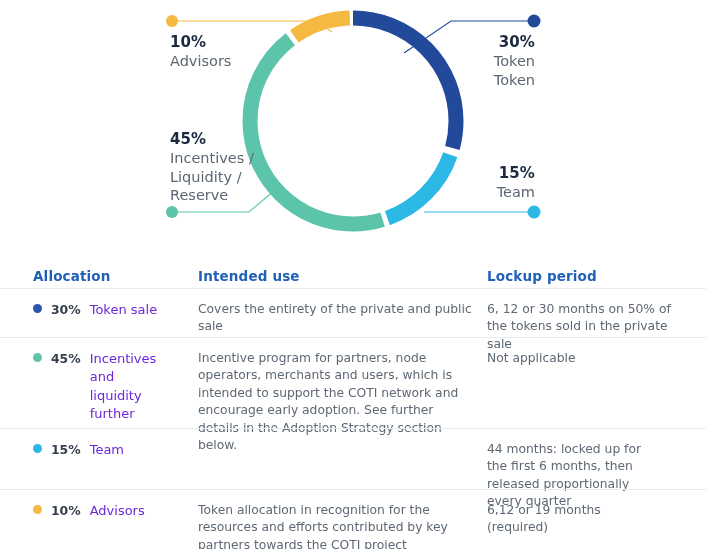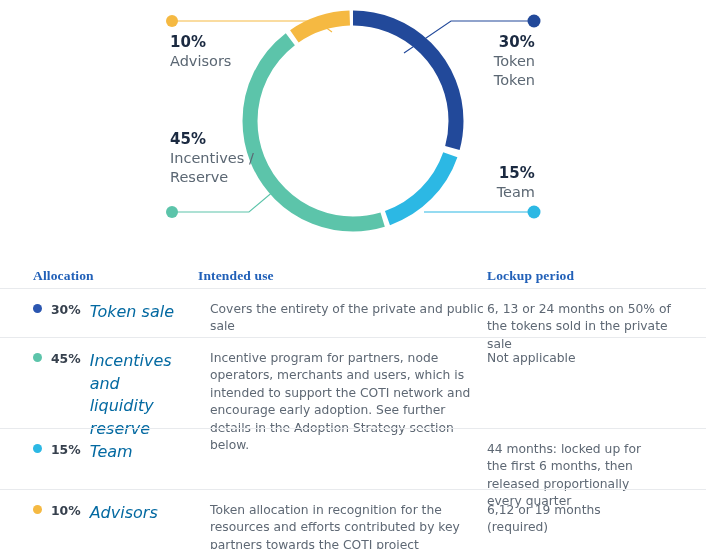--- a/index.html
+++ b/index.html
@@ -57,21 +57,20 @@
   
   #alloc-table {
     position: absolute;
     left: 0;
     top: 258px;
     width: 706px;
   }
   .thead {
     position: relative;
     height: 30px;
-    font-family: Liberation Serif, serif;
   }
   .th {
     position: absolute;
     font-size: 13.5px;
     font-weight: bold;
     color: #2160b8;
     letter-spacing: .15px;
     white-space: nowrap;
   }
   .th.c-alloc { left: 33px; top: 10px; }
@@ -84,21 +83,21 @@
   }
   .trow:first-of-type { border-top: none; }
 
   .cell {
     position: absolute;
     font-size: 12.3px;
     line-height: 1.42;
     color: #5e6874;
   }
   .cell.c-alloc { left: 33px; top: 12px; width: 160px; }
-  .cell.c-use   { left: 210px; top: 12px; width: 280px; }
+  .cell.c-use   { left: 198px; top: 12px; width: 280px; }
   .cell.c-lock  { left: 487px; top: 12px; width: 200px; }
 
   .alloc-inner {
     display: flex;
     align-items: flex-start;
   }
   .dot {
     width: 9px;
     height: 9px;
     border-radius: 50%;
@@ -107,23 +106,22 @@
   }
   .alloc-pct {
     font-weight: bold;
     color: #36404d;
     margin-left: 9px;
     flex: 0 0 auto;
     font-size: 12.4px;
   }
   .alloc-name {
     margin-left: 9px;
-    color: #0369a1;
-    font-size: 16px;
-    font-style: italic;
+    color: #6d28d9;
+    font-size: 13px;
   }
 
   .row-h1 { height: 48px; }
   .row-h2 { height: 90px; }
   .row-h3 { height: 60px; }
   .row-h4 { height: 60px; }
 </style>
 </head>
 <body>
 
@@ -162,20 +160,21 @@
   </svg>
 
   <div class="callout" id="callout-advisors">
     <span class="pct">10%</span>
     <span class="name">Advisors</span>
   </div>
 
   <div class="callout" id="callout-incentives">
     <span class="pct">45%</span>
     <span class="name">Incentives /</span>
+    <span class="name">Liquidity /</span>
     <span class="name">Reserve</span>
   </div>
 
   <div class="callout right-align" id="callout-tokensale">
     <span class="pct">30%</span>
     <span class="name">Token</span>
     <span class="name">Token</span>
   </div>
 
   <div class="callout right-align" id="callout-team">
@@ -194,29 +193,29 @@
 
   <div class="trow row-h1">
     <div class="cell c-alloc">
       <div class="alloc-inner">
         <span class="dot" style="background:#2b56b0"></span>
         <span class="alloc-pct">30%</span>
         <span class="alloc-name">Token sale</span>
       </div>
     </div>
     <div class="cell c-use">Covers the entirety of the private and public sale</div>
-    <div class="cell c-lock">6, 13 or 24 months on 50% of the tokens sold in the private sale</div>
+    <div class="cell c-lock">6, 12 or 30 months on 50% of the tokens sold in the private sale</div>
   </div>
 
   <div class="trow row-h2">
     <div class="cell c-alloc">
       <div class="alloc-inner">
         <span class="dot" style="background:#5cc4aa"></span>
         <span class="alloc-pct">45%</span>
-        <span class="alloc-name" style="max-width:74px;display:inline-block">Incentives and liquidity reserve</span>
+        <span class="alloc-name" style="max-width:74px;display:inline-block">Incentives and liquidity further</span>
       </div>
     </div>
     <div class="cell c-lock">Not applicable</div>
     <div class="cell c-use" style="width:272px">Incentive program for partners, node operators, merchants and users, which is intended to support the COTI network and encourage early adoption. See further details in the Adoption Strategy section below.</div>
   </div>
 
   <div class="trow row-h3">
     <div class="cell c-alloc">
       <div class="alloc-inner">
         <span class="dot" style="background:#2cb8e4"></span>

